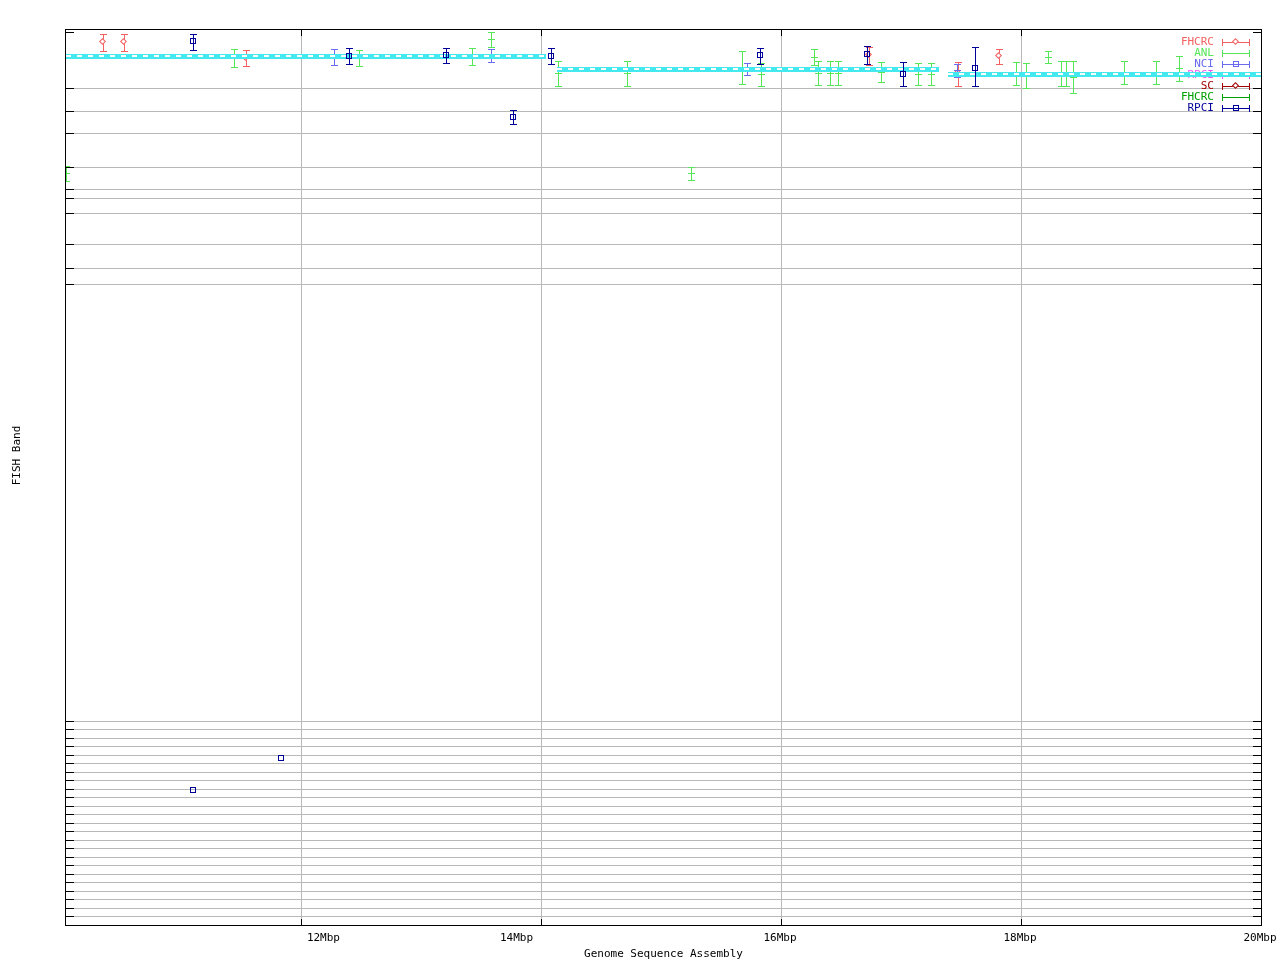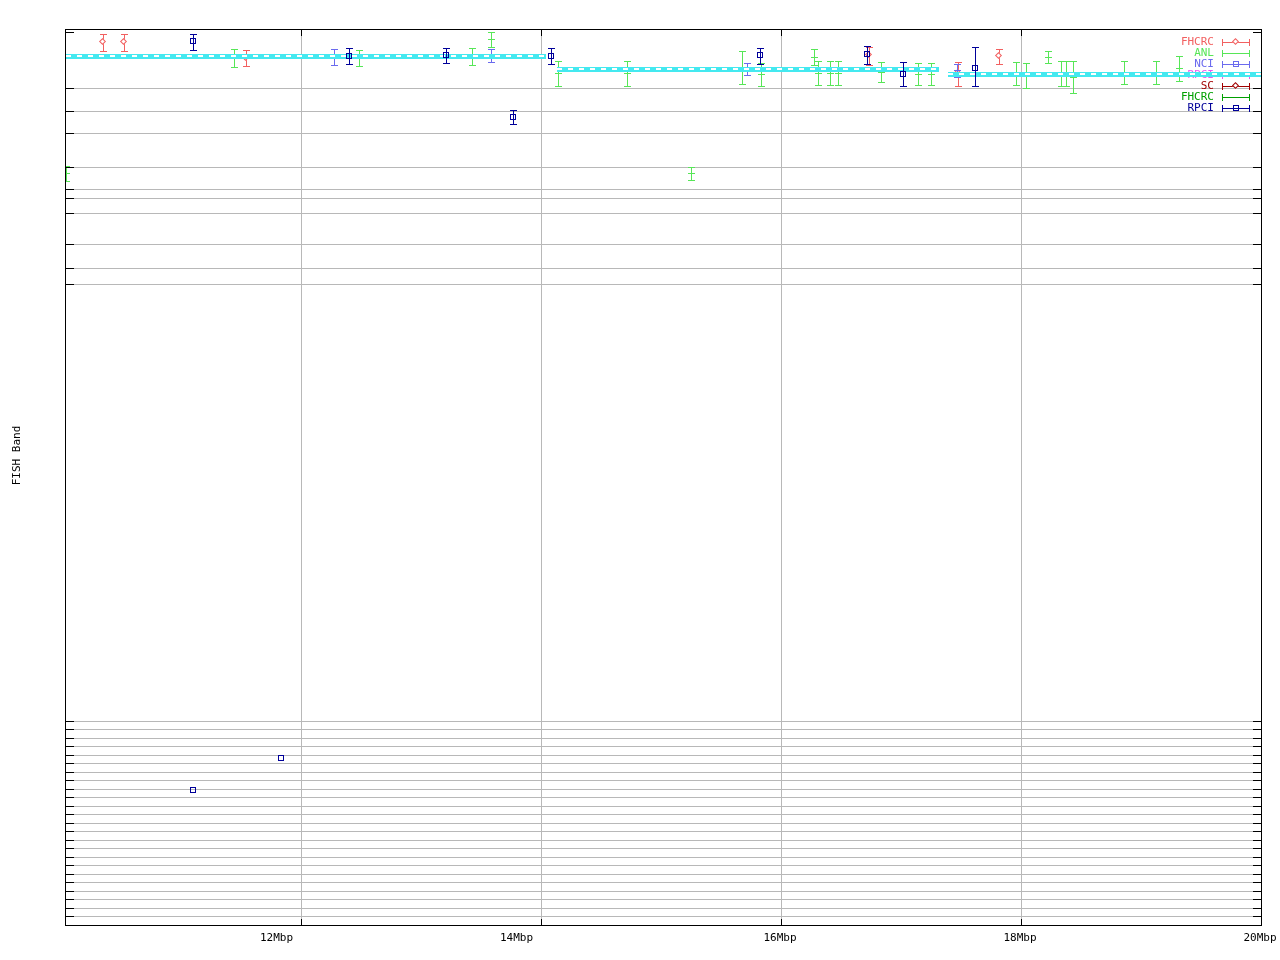--- a/index.html
+++ b/index.html
@@ -10,20 +10,21 @@
   #x-axis-title{top:947px;left:65px;width:1197px;text-align:center;}
   #y-axis-title{left:-20px;top:449px;width:72px;text-align:center;transform:rotate(-90deg);transform-origin:center center;}
   #plot-box{left:65px;top:29px;width:1197px;height:897px;border:1px solid #000;box-sizing:border-box;}
   #plot-content{left:66px;top:30px;width:1195px;height:895px;overflow:hidden;}
 </style>
 </head>
 <body>
 
 <div id="page">
   <div class="abs" id="y-axis-title">FISH Band</div>
+  <div class="abs" id="x-axis-title">Genome Sequence Assembly</div>
   <div class="abs" id="plot-box"></div>
   <div class="abs" id="plot-content">
       <div style="position: absolute; left: 0px; top: 58px; width: 1197px; height: 1px; background: rgb(184, 184, 184); z-index: 1;"></div>
       <div style="position: absolute; left: 0px; top: 81px; width: 1197px; height: 1px; background: rgb(184, 184, 184); z-index: 1;"></div>
       <div style="position: absolute; left: 0px; top: 103px; width: 1197px; height: 1px; background: rgb(184, 184, 184); z-index: 1;"></div>
       <div style="position: absolute; left: 0px; top: 137px; width: 1197px; height: 1px; background: rgb(184, 184, 184); z-index: 1;"></div>
       <div style="position: absolute; left: 0px; top: 159px; width: 1197px; height: 1px; background: rgb(184, 184, 184); z-index: 1;"></div>
       <div style="position: absolute; left: 0px; top: 168px; width: 1197px; height: 1px; background: rgb(184, 184, 184); z-index: 1;"></div>
       <div style="position: absolute; left: 0px; top: 183px; width: 1197px; height: 1px; background: rgb(184, 184, 184); z-index: 1;"></div>
       <div style="position: absolute; left: 0px; top: 214px; width: 1197px; height: 1px; background: rgb(184, 184, 184); z-index: 1;"></div>
@@ -356,19 +357,19 @@
       <div style="position: absolute; left: 1156px; top: 64px; width: 1px; height: 7px; background: rgb(0, 160, 0); z-index: 3;"></div>
       <div style="position: absolute; left: 1183px; top: 64px; width: 1px; height: 7px; background: rgb(0, 160, 0); z-index: 3;"></div>
       <div style="position: absolute; left: 1167px; top: 67px; width: 7px; height: 1px; background: rgb(0, 160, 0); z-index: 3;"></div>
       <div style="position: absolute; right: 47px; top: 72px; color: rgb(0, 0, 153); text-align: right; white-space: nowrap; line-height: 12px; z-index: 3;">RPCI</div>
       <div style="position: absolute; left: 1156px; top: 78px; width: 27px; height: 1px; background: rgb(0, 0, 153); z-index: 3;"></div>
       <div style="position: absolute; left: 1156px; top: 75px; width: 1px; height: 7px; background: rgb(0, 0, 153); z-index: 3;"></div>
       <div style="position: absolute; left: 1183px; top: 75px; width: 1px; height: 7px; background: rgb(0, 0, 153); z-index: 3;"></div>
       <div style="position: absolute; left: 1167px; top: 75px; width: 6px; height: 6px; border: 1px solid rgb(0, 0, 153); box-sizing: border-box; z-index: 3;"></div>
     </div>
   <div class="abs" id="axis-labels">
-      <div style="position: absolute; left: 260px; top: 931px; width: 80px; text-align: left;">12Mbp</div>
+      <div style="position: absolute; left: 260px; top: 931px; width: 80px; text-align: right;">12Mbp</div>
       <div style="position: absolute; left: 500px; top: 931px; width: 80px; text-align: left;">14Mbp</div>
       <div style="position: absolute; left: 740px; top: 931px; width: 80px; text-align: center;">16Mbp</div>
       <div style="position: absolute; left: 980px; top: 931px; width: 80px; text-align: center;">18Mbp</div>
       <div style="position: absolute; left: 1220px; top: 931px; width: 80px; text-align: center;">20Mbp</div>
     </div>
 </div>
 
 </body></html>

